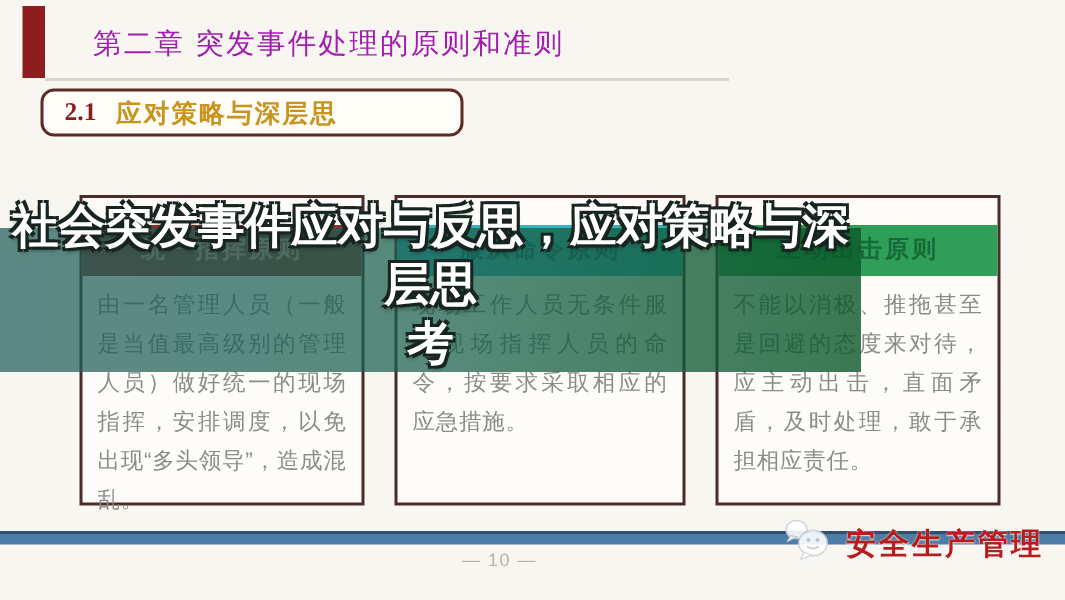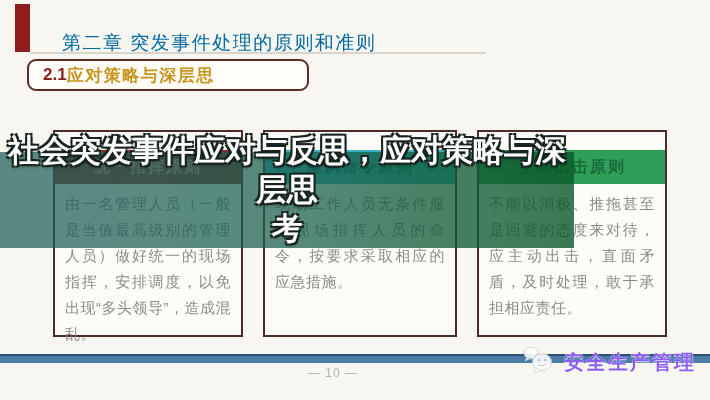--- a/index.html
+++ b/index.html
@@ -1,28 +1,28 @@
 <!DOCTYPE html>
 <html><head>
 <meta charset="utf-8">
 <style>
   html,body{margin:0;padding:0;}
   body{width:710px;height:400px;overflow:hidden;font-family:"Liberation Sans","DejaVu Sans",sans-serif;}
   .slide{position:relative;width:710px;height:400px;background:#f7f6f1;overflow:hidden;}
 
   
   .red-bar{position:absolute;left:15px;top:4px;width:15px;height:48px;background:#8e1d1d;}
-  .chapter-title{position:absolute;left:62px;top:16px;font-size:19px;color:#0369a1;letter-spacing:1.5px;margin-top:14px;}
+  .chapter-title{position:absolute;left:62px;top:16px;font-size:19px;color:#a21caf;letter-spacing:1.5px;}
   .header-divider{position:absolute;left:30px;top:52px;width:456px;height:2px;background:#d9d5ca;}
 
   .section-box{position:absolute;left:27px;top:59px;width:282px;height:32px;background:#fefdf8;
     border:2px solid #5d2b23;border-radius:9px;box-sizing:border-box;
     display:flex;align-items:center;padding-left:14px;}
-  .section-number{color:#8a1e1e;font-weight:bold;font-size:17px;
-    font-family:Liberation Sans, sans-serif;}
+  .section-number{color:#8a1e1e;font-weight:bold;font-size:17px;margin-right:13px;
+    font-family:Liberation Serif, serif;}
   .section-title{color:#c8941e;font-weight:bold;font-size:17px;letter-spacing:1.5px;}
 
   
   .card{position:absolute;top:130px;height:207px;background:#fdfcf8;border:2px solid #4d2b27;
     box-sizing:border-box;z-index:1;}
   .card.c1{left:53px;width:190px;}
   .card.c2{left:263px;width:194px;}
   .card.c3{left:477px;width:190px;}
   .card-pad{height:18px;}
   .card-header{height:34px;line-height:34px;text-align:center;font-size:16px;font-weight:bold;letter-spacing:2px;}
@@ -44,21 +44,21 @@
   
   .footer-bar{position:absolute;left:0;top:354px;width:710px;height:9px;background:#4b7da6;
     border-top:2px solid #2e506c;box-sizing:border-box;z-index:2;}
   .page-number{position:absolute;left:0;top:366px;width:666px;text-align:center;
     color:#b5b2ac;font-size:12px;letter-spacing:1px;z-index:3;}
   .watermark-left{position:absolute;left:10px;top:373px;font-size:14px;font-weight:bold;color:#232323;
     letter-spacing:1px;z-index:3;
     text-shadow:0 1px 0 rgba(255,255,255,0.9),0 0 2px rgba(255,255,255,0.7);}
   .brand{position:absolute;right:14px;top:344px;display:flex;align-items:center;z-index:6;}
   .brand-icon{margin-right:4px;opacity:0.9;}
-  .brand-text{font-size:20px;font-weight:bold;color:#8b5cf6;letter-spacing:2px;
+  .brand-text{font-size:20px;font-weight:bold;color:#b91c1c;letter-spacing:2px;
     text-shadow:0 0 1px #ffffff,0 1px 1px rgba(255,255,255,0.8);}
 </style>
 </head>
 <body>
 
 <div class="slide">
 
   <div class="red-bar"></div>
   <div class="chapter-title">第二章 突发事件处理的原则和准则</div>
   <div class="header-divider"></div>

